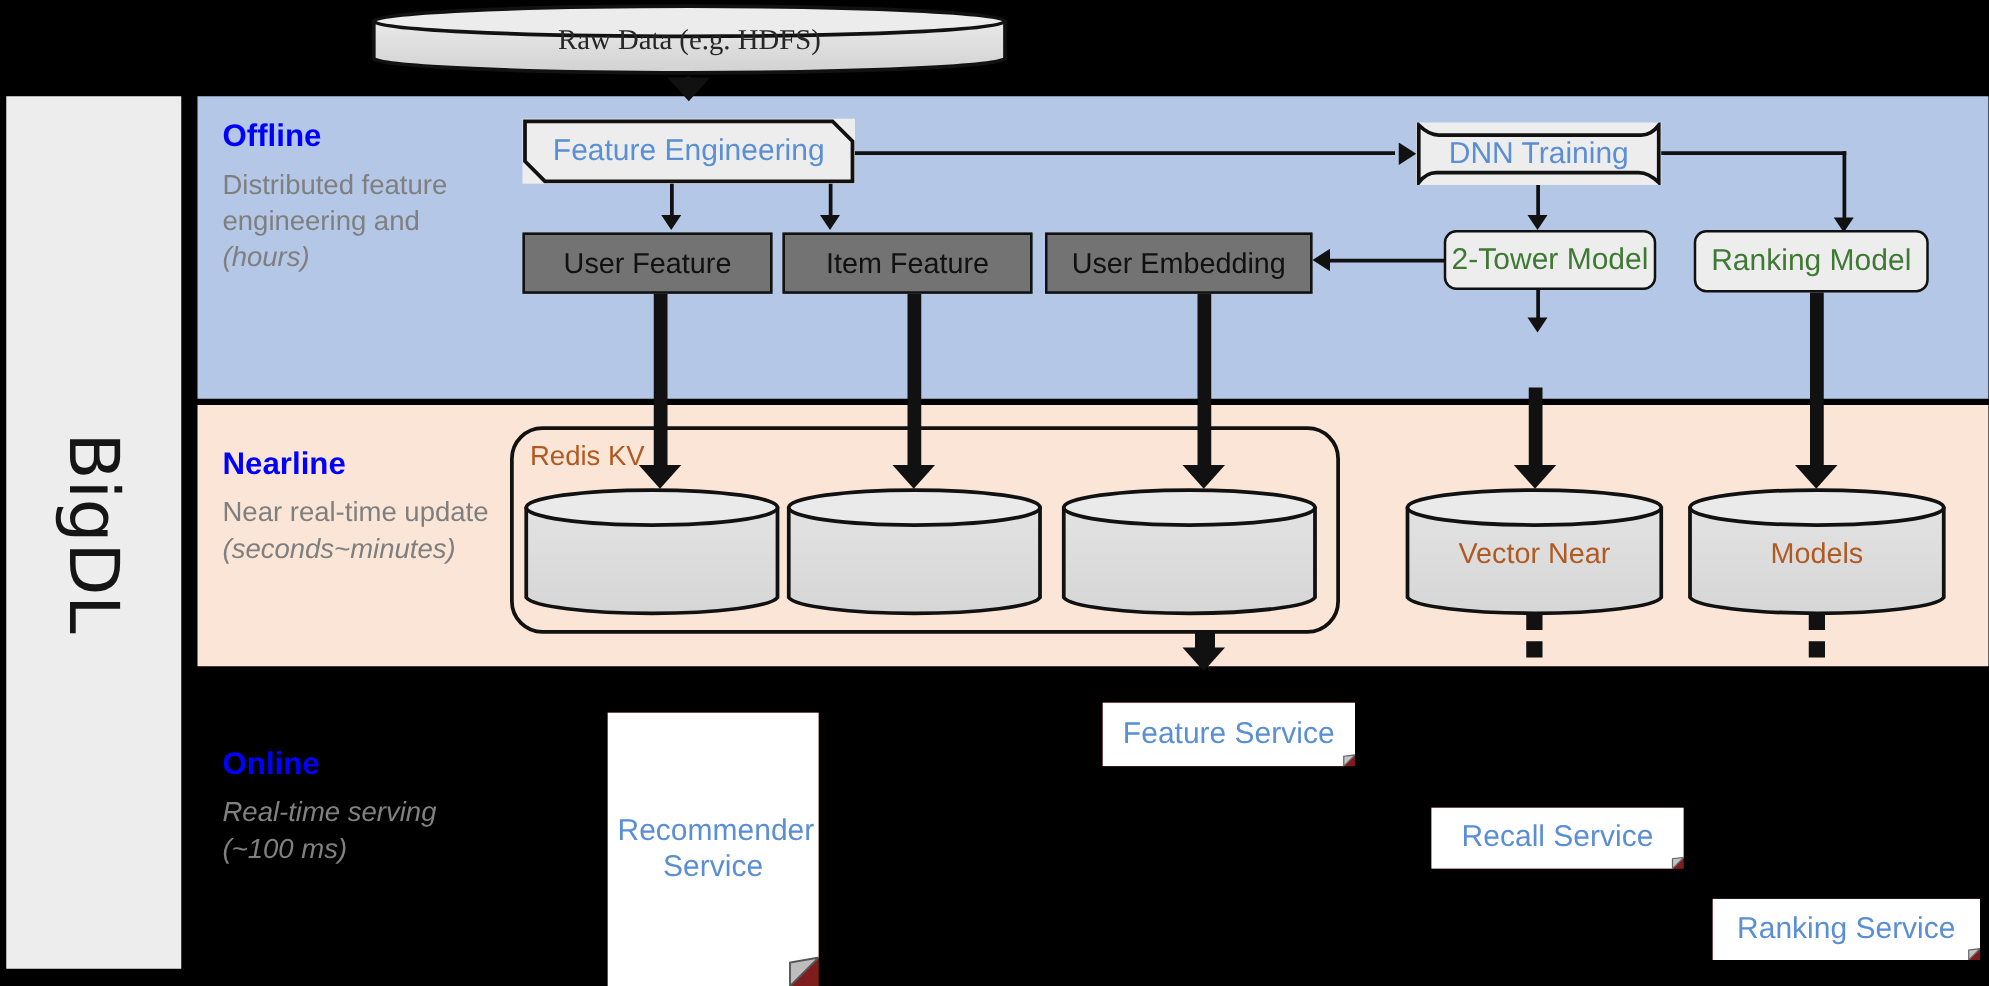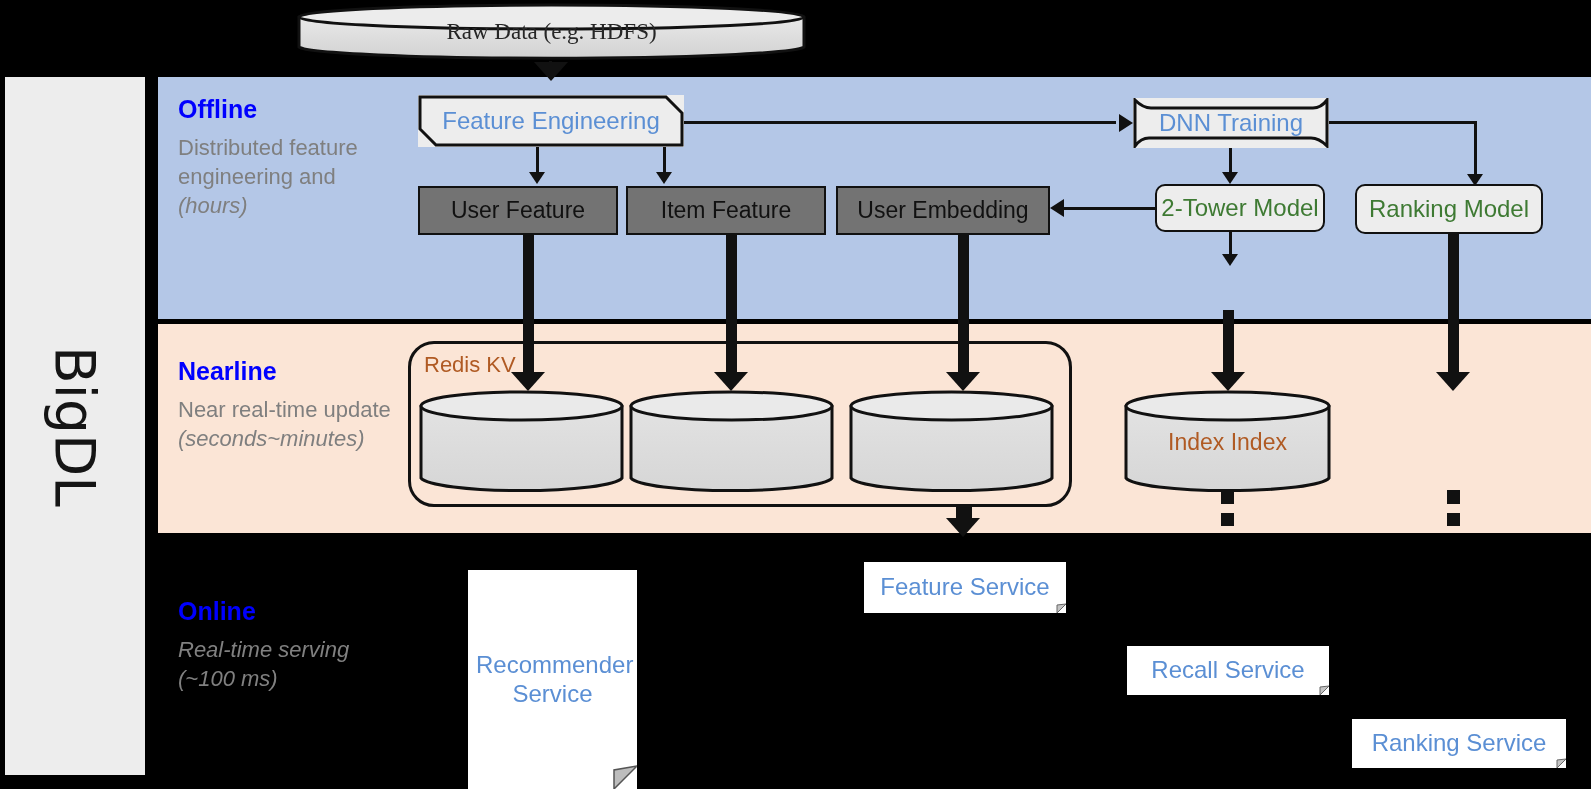--- a/index.html
+++ b/index.html
@@ -90,23 +90,24 @@
   .doc-box {
     background: #ededed;
     color: #5b8fd4;
     font-size: 24px;
   }
   .doc-box .shp { position: absolute; inset: 0; }
   .doc-box .txt { position: relative; z-index: 2; width: 100%; }
 
   
   .svc-card {
-    background: #ffffff;
+    background: #7f1d1d;
     color: #5b8fd4;
     font-size: 24px;
+    margin-left: 18px;
   }
   .svc-card .txt { position: relative; z-index: 2; width: 100%; padding: 0 8px; }
 
   
   .cyl { position: absolute; }
   .cyl svg { position: absolute; inset: 0; width: 100%; height: 100%; }
   .cyl .cyl-label {
     position: absolute; inset: 0;
     display: flex; align-items: center; justify-content: center;
     font-size: 23px; color: #b05a23; z-index: 3;
@@ -297,23 +298,30 @@
       <ellipse cx="102.5" cy="16" rx="100.5" ry="14" fill="#eaeaea" stroke="#111" stroke-width="3"></ellipse>
     </svg>
     <div class="cyl-label"></div>
   </div>
 
   <div class="cyl" style="left:1124px; top:390px; width:207px; height:104px;">
     <svg viewBox="0 0 207 104" preserveAspectRatio="none">
       <path d="M2,16 a102,14 0 0,1 203,0 L205,88 a102,14 0 0,1 -203,0 Z" fill="url(#g1)" stroke="#111" stroke-width="3"></path>
       <ellipse cx="103.5" cy="16" rx="101.5" ry="14" fill="#eaeaea" stroke="#111" stroke-width="3"></ellipse>
     </svg>
-    <div class="cyl-label">Index Index</div>
-  </div>
-
+    <div class="cyl-label">Vector Near</div>
+  </div>
+
+  <div class="cyl" style="left:1350px; top:390px; width:207px; height:104px;">
+    <svg viewBox="0 0 207 104" preserveAspectRatio="none">
+      <path d="M2,16 a102,14 0 0,1 203,0 L205,88 a102,14 0 0,1 -203,0 Z" fill="url(#g1)" stroke="#111" stroke-width="3"></path>
+      <ellipse cx="103.5" cy="16" rx="101.5" ry="14" fill="#eaeaea" stroke="#111" stroke-width="3"></ellipse>
+    </svg>
+    <div class="cyl-label">Models</div>
+  </div>
 
   <div class="sq-dot" style="left:956px; top:505px; width:16px; height:15px;"></div>
   <div class="arrow-dn big" style="left:946px; top:518px;"></div>
 
   <div class="sq-dot" style="left:1221px; top:490px; width:13px; height:14px;"></div>
   <div class="sq-dot" style="left:1221px; top:513px; width:13px; height:13px;"></div>
 
   <div class="sq-dot" style="left:1447px; top:490px; width:13px; height:14px;"></div>
   <div class="sq-dot" style="left:1447px; top:513px; width:13px; height:13px;"></div>
 

